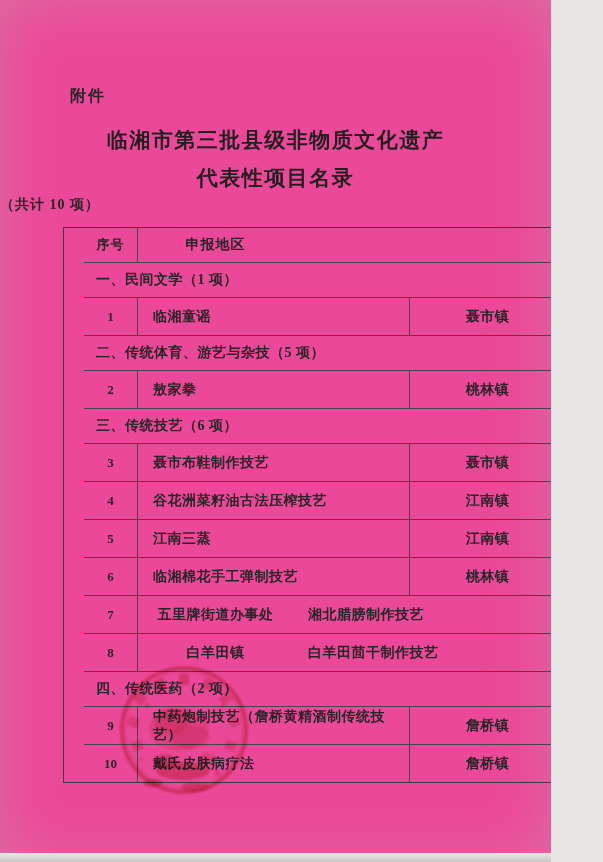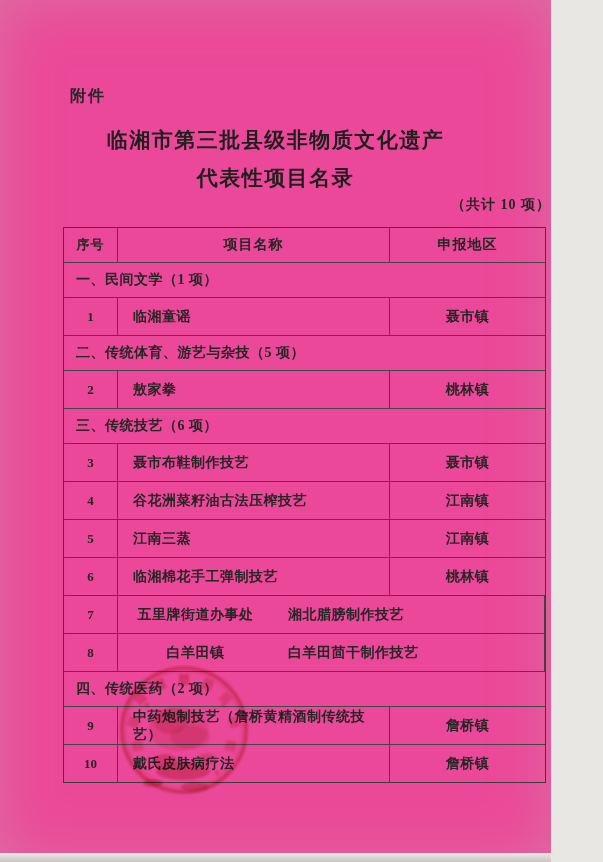--- a/index.html
+++ b/index.html
@@ -26,29 +26,29 @@
   }
   .doc-title{
     position:absolute;left:0;right:0;top:121px;
     text-align:center;
     font-size:21px;font-weight:700;
     line-height:38px;letter-spacing:1.5px;
     color:#1f1f1f;
   }
   .doc-subtitle{
     position:absolute;left:0;right:0;top:196px;
-    text-align:right;
-    font-size:14px;font-weight:700;letter-spacing:1px;padding-left:12px;
+    text-align:left;
+    font-size:14px;font-weight:700;letter-spacing:1px;
   }
   
   .nh-table{
     position:absolute;left:63px;top:227px;width:481px;
     border:1.6px solid #3c3c3c;
     background:transparent;
-    font-size:14px;font-weight:700;
+    font-size:14px;font-weight:700;padding-left:20px;
   }
   .row{display:flex;border-bottom:1px solid #454545;}
   .row:last-child{border-bottom:none;}
   .row-header{height:34px;}
   .row-section{height:34px;}
   .row-item{height:37px;}
   .cell{display:flex;align-items:center;box-sizing:border-box;}
   .c-no{width:54px;justify-content:center;border-right:1px solid #454545;font-size:13px;}
   .c-name{flex:1;padding-left:15px;border-right:1px solid #454545;letter-spacing:.5px;}
   .c-region{width:155px;justify-content:center;letter-spacing:.5px;}
@@ -72,21 +72,20 @@
   <div class="doc-title">
     <div>临湘市第三批县级非物质文化遗产</div>
     <div>代表性项目名录</div>
   </div>
 
   <div class="doc-subtitle">（共计 10 项）</div>
 
   <div class="nh-table">
     <div class="row row-header">
       <div class="cell c-no">序号</div>
-      <div class="cell c-name">项目名称</div>
       <div class="cell c-region">申报地区</div>
     </div>
     <div id="table-body">
         <div class="row row-section">
           <div class="cell section-cell">一、民间文学（1 项）</div>
         </div>
         <div class="row row-item">
           <div class="cell c-no">1</div>
           <div class="cell c-name">临湘童谣</div>
           <div class="cell c-region">聂市镇</div>

